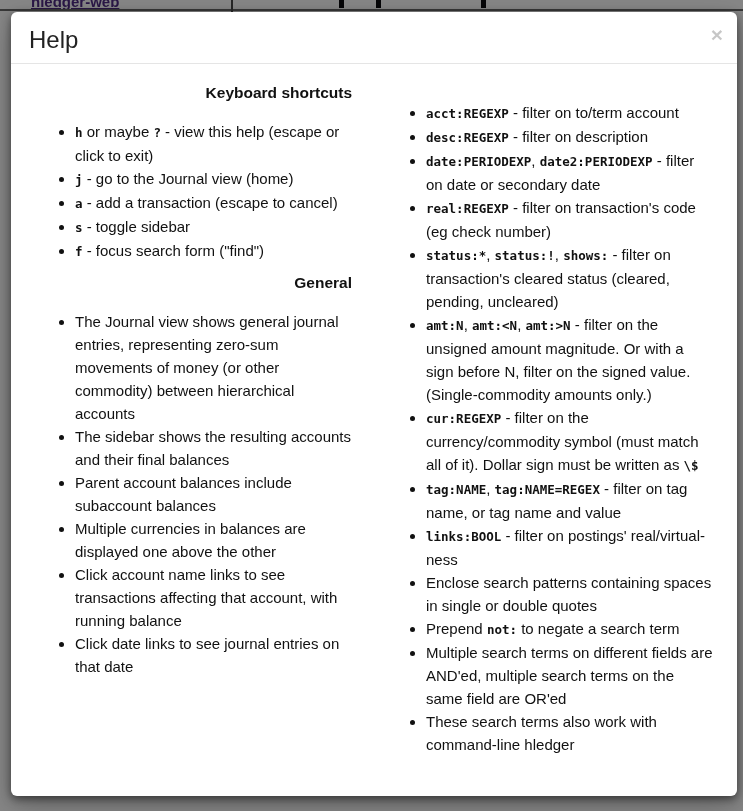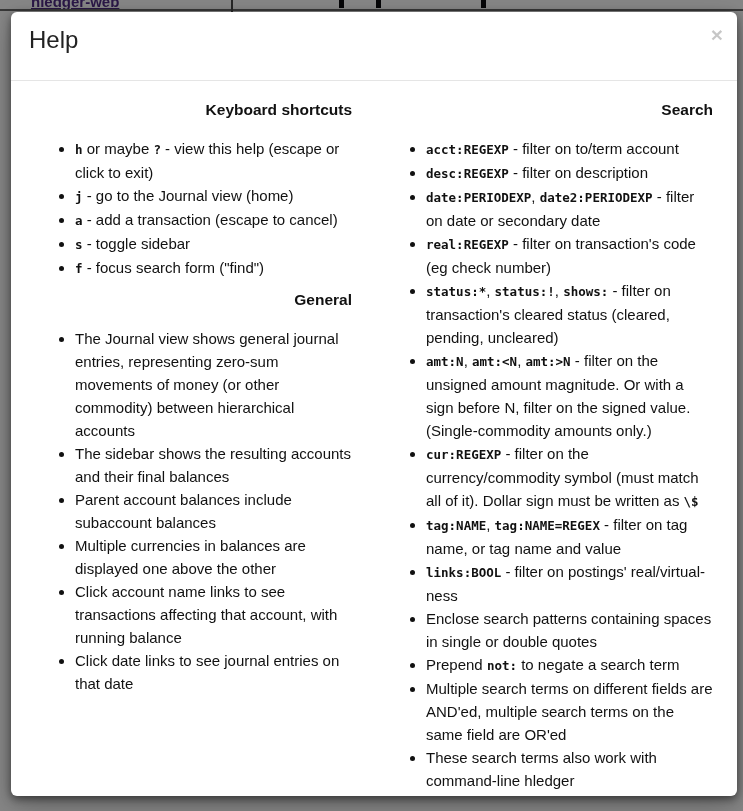--- a/index.html
+++ b/index.html
@@ -21,21 +21,21 @@
   .bg-frag { position:absolute; top:0; width:5px; height:8px; background:#0c0c10; }
   .frag-1 { left:339px; } .frag-2 { left:376px; } .frag-3 { left:481px; }
   .backdrop { position:absolute; inset:0; background:rgba(0,0,0,0.47); }
 
   
   .modal {
     position:absolute; left:11px; top:12px; width:726px; height:784px;
     background:#fff; border-radius:6px;
     box-shadow:0 3px 9px rgba(0,0,0,0.5), 0 10px 30px rgba(0,0,0,0.25);
   }
-  .modal-header { position:relative; height:69px; padding:14px 18px; border-bottom:1px solid #e5e5e5; }
+  .modal-header { position:relative; height:52px; padding:14px 18px; border-bottom:1px solid #e5e5e5; }
   .modal-title { font-size:24px; font-weight:400; color:#222; line-height:27px; }
   .close-btn {
     position:absolute; right:14px; top:14px;
     background:none; border:0; cursor:pointer;
     font-size:21px; font-weight:700; line-height:18px;
     color:#000; opacity:0.22; font-family:inherit;
   }
   .modal-body { padding:19px 12px 20px; }
   .row { display:flex; }
   .col { width:50%; padding:0 12px; }
@@ -90,21 +90,20 @@
                 <li><span>The sidebar shows the resulting accounts and their final balances</span></li>
                 <li><span>Parent account balances include subaccount balances</span></li>
                 <li><span>Multiple currencies in balances are displayed one above the other</span></li>
                 <li><span>Click account name links to see transactions affecting that account, with running balance</span></li>
                 <li><span>Click date links to see journal entries on that date</span></li>
               </ul>
           </div>
         </div>
         <div class="col col-right">
           <div class="section">
-            <h5 class="section-title">Search</h5>
             <ul class="help-list">
                 <li><code>acct:REGEXP</code><span> - filter on to/term account</span></li>
                 <li><code>desc:REGEXP</code><span> - filter on description</span></li>
                 <li><code>date:PERIODEXP</code><span>, </span><code>date2:PERIODEXP</code><span> - filter on date or secondary date</span></li>
                 <li><code>real:REGEXP</code><span> - filter on transaction's code (eg check number)</span></li>
                 <li><code>status:*</code><span>, </span><code>status:!</code><span>, </span><code>shows:</code><span> - filter on transaction's cleared status (cleared, pending, uncleared)</span></li>
                 <li><code>amt:N</code><span>, </span><code>amt:&lt;N</code><span>, </span><code>amt:&gt;N</code><span> - filter on the unsigned amount magnitude. Or with a sign before N, filter on the signed value. (Single-commodity amounts only.)</span></li>
                 <li><code>cur:REGEXP</code><span> - filter on the currency/commodity symbol (must match all of it). Dollar sign must be written as </span><code>\$</code></li>
                 <li><code>tag:NAME</code><span>, </span><code>tag:NAME=REGEX</code><span> - filter on tag name, or tag name and value</span></li>
                 <li><code>links:BOOL</code><span> - filter on postings' real/virtual-ness</span></li>

